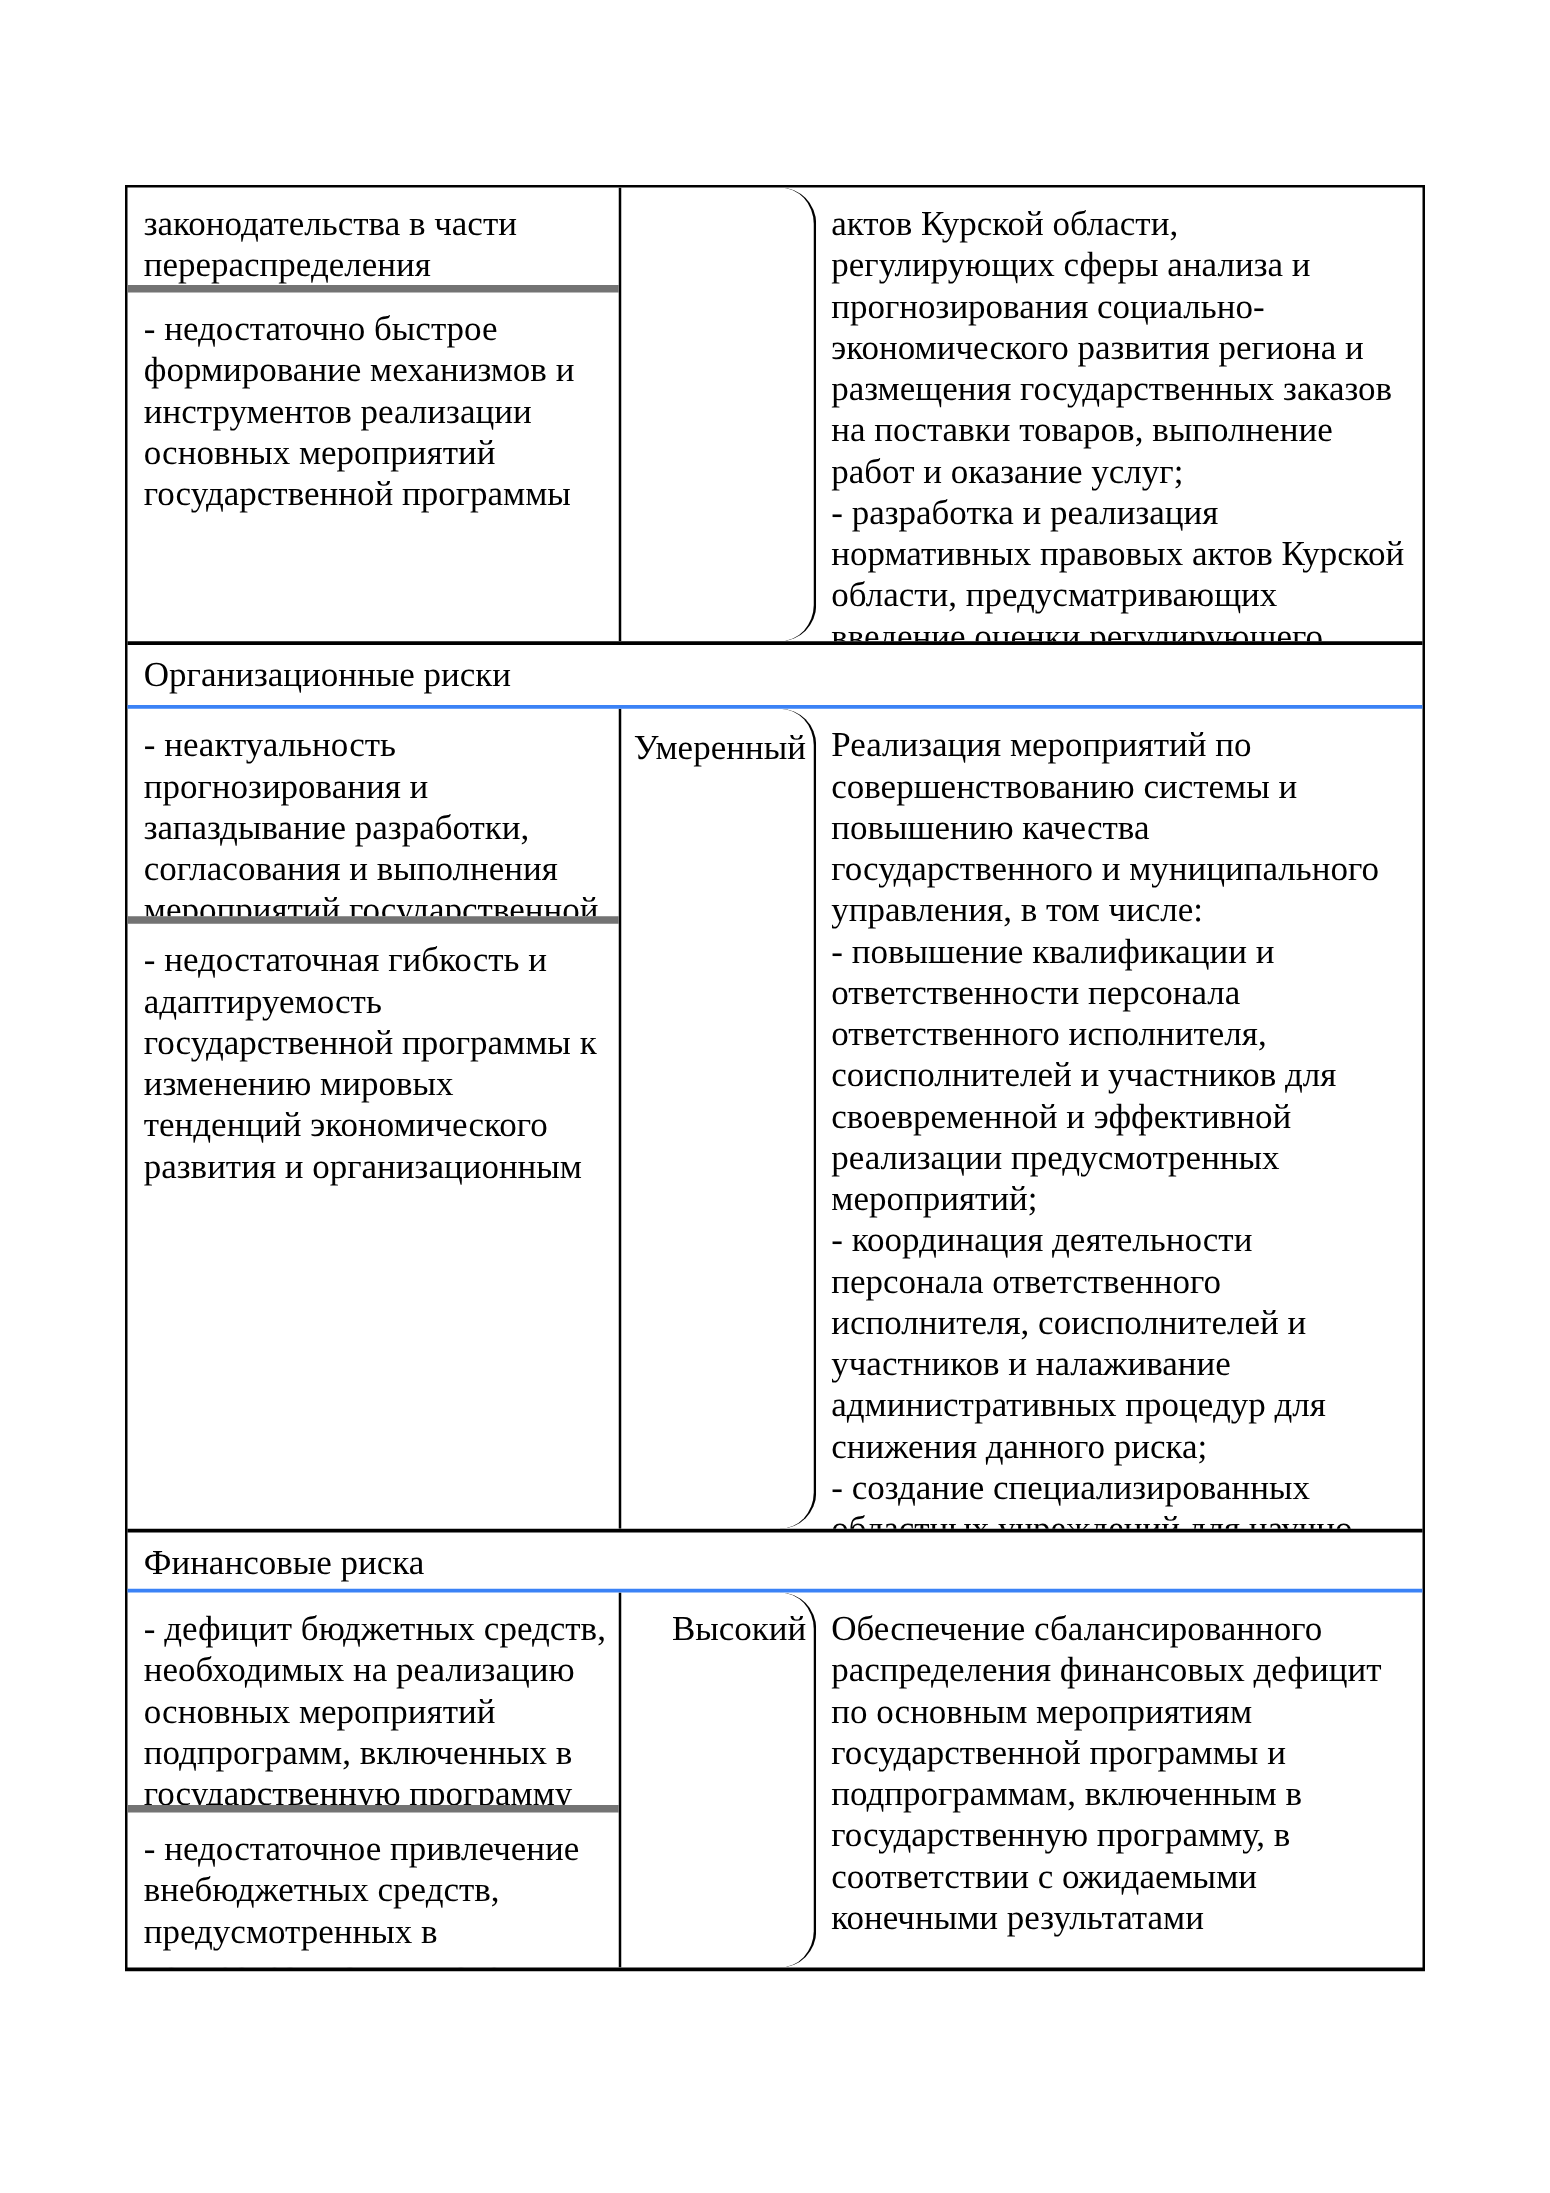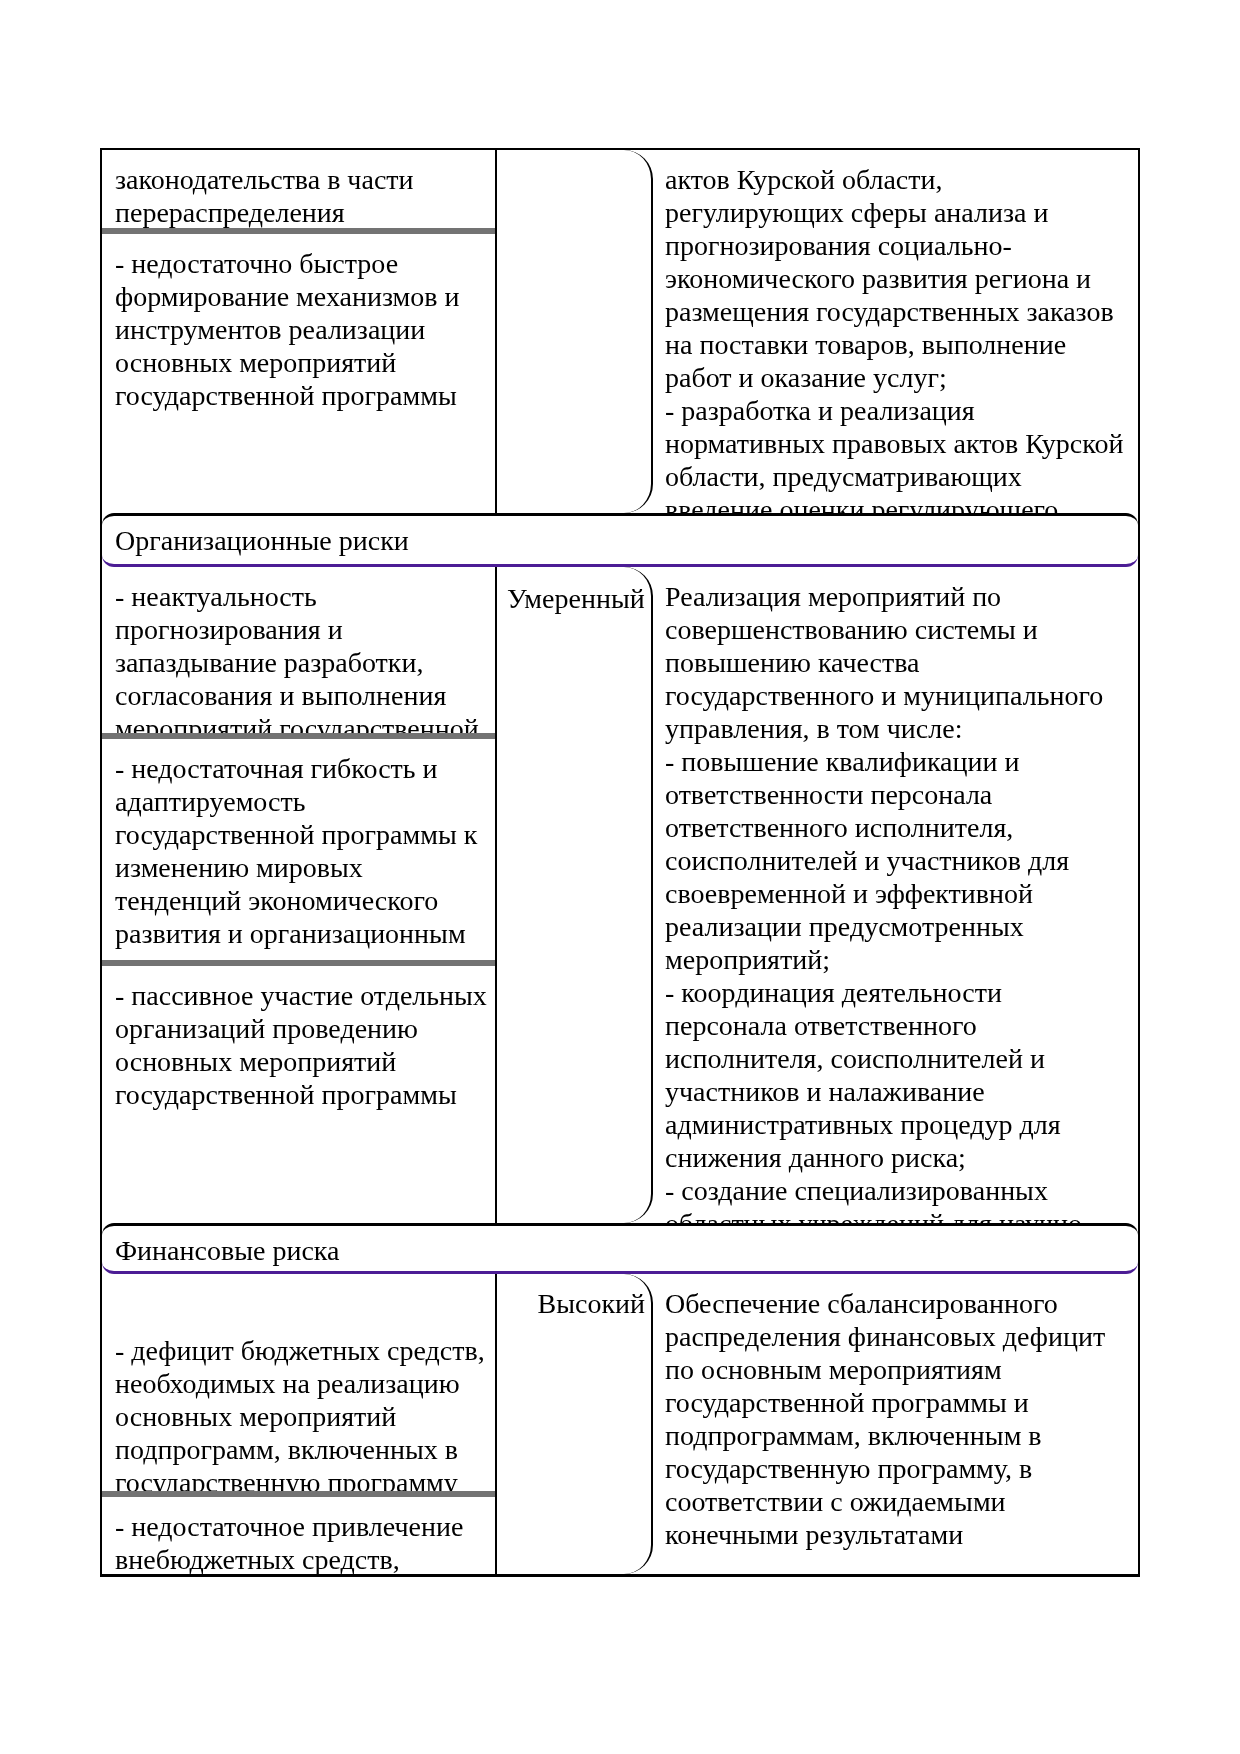--- a/index.html
+++ b/index.html
@@ -56,32 +56,31 @@
   }
   .lcell { flex: 0 0 auto; }
   .lcell.grow { flex: 1 1 auto; }
   .lcell + .lcell { border-top: 6px solid #737373; }
   .mcell { padding: 15px 6px 8px 10px; }
   .mcell.center { text-align: right; padding-top: 13px; }
   .rcell { padding: 13px 10px 8px 12px; }
   .hrow {
     box-sizing: border-box;
     border-top: 3px solid #000;
-    border-bottom: 3px solid #4c1d95;
+    border-bottom: 3px solid #3b82f6;
     padding: 8px 10px 0 13px;
     overflow: hidden;
-    border-radius: 12px;
   }
   .hrow-org { height: 54px; }
   .hrow-fin { height: 51px; }
   
   .h-legal-1 { height: 78px; }
   .h-org-1   { height: 166px; }
   .h-org-2   { height: 227px; }
-  .h-fin-1   { height: 170px; margin-top: 47px; }
+  .h-fin-1   { height: 170px; }
 </style>
 </head>
 <body>
 
 <div class="page">
   <div class="risk-table">
 
     <div class="trow trow-legal">
       <div class="col-left">
         <div class="cell lcell h-legal-1">законодательства в части перераспределения полномочий</div>
@@ -95,21 +94,20 @@
 - разработка и реализация нормативных правовых актов Курской области, предусматривающих введение оценки регулирующего воздействия проектов нормативных правовых актов органов местного самоуправления</div>
       </div>
     </div>
 
     <div class="hrow hrow-org">Организационные риски</div>
 
     <div class="trow trow-org">
       <div class="col-left">
         <div class="cell lcell h-org-1">- неактуальность прогнозирования и запаздывание разработки, согласования и выполнения мероприятий государственной программы</div>
         <div class="cell lcell h-org-2">- недостаточная гибкость и адаптируемость государственной программы к изменению мировых тенденций экономического развития и организационным изменениям органов исполнительной власти региона</div>
-        <div class="cell lcell grow">- пассивное участие отдельных организаций проведению основных мероприятий государственной программы</div>
       </div>
       <div class="col-mid">
         <div class="cell mcell">Умеренный</div>
       </div>
       <div class="col-right">
         <div class="cell rcell">Реализация мероприятий по совершенствованию системы и повышению качества государственного и муниципального управления, в том числе:
 - повышение квалификации и ответственности персонала ответственного исполнителя, соисполнителей и участников для своевременной и эффективной реализации предусмотренных мероприятий;
 - координация деятельности персонала ответственного исполнителя, соисполнителей и участников и налаживание административных процедур для снижения данного риска;
 - создание специализированных областных учреждений для научно-информационного обеспечения мероприятий государственной программы</div>
       </div>

